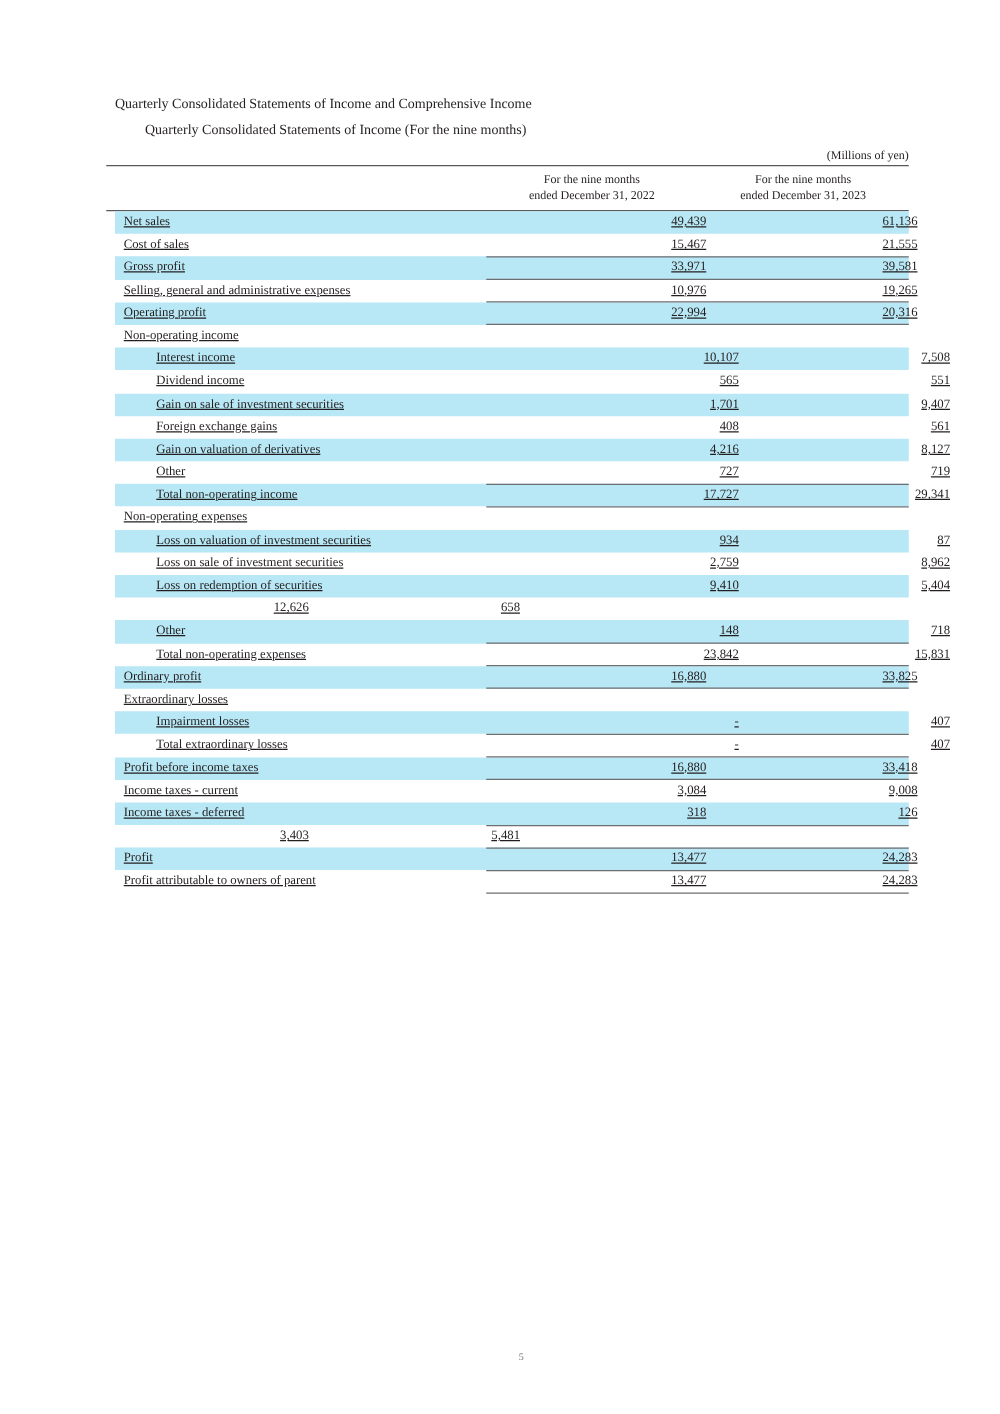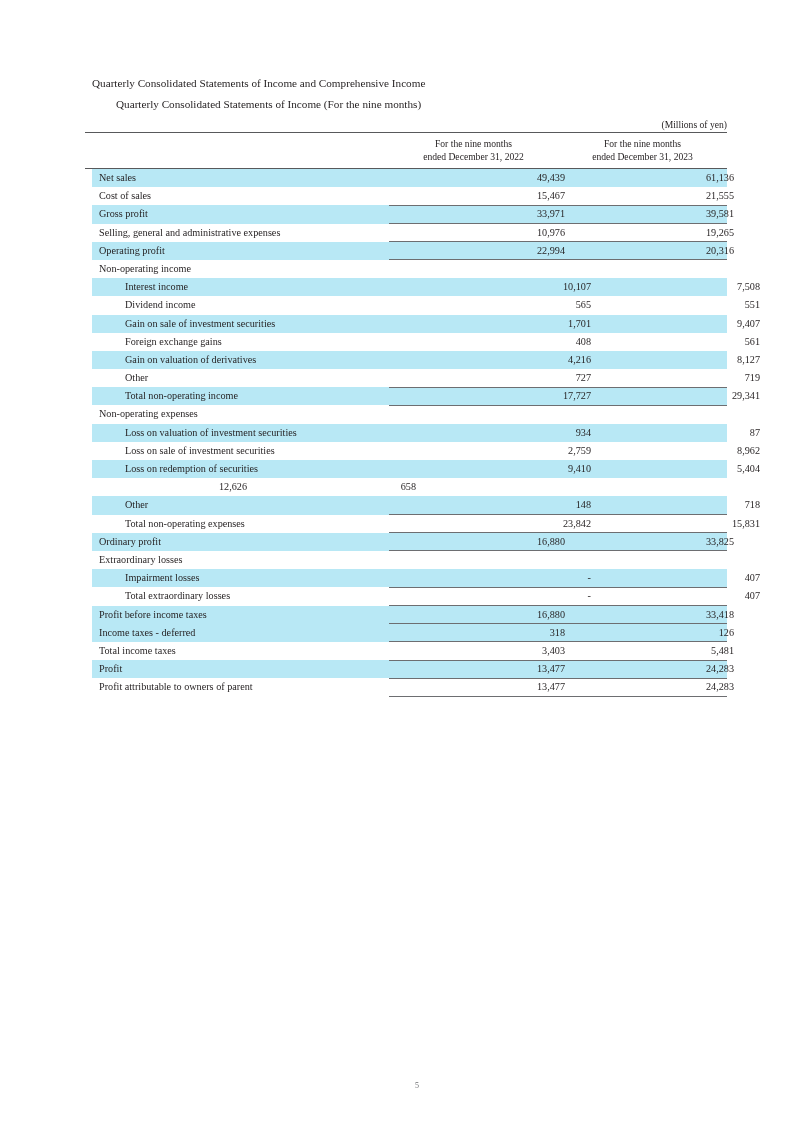--- a/index.html
+++ b/index.html
@@ -88,20 +88,21 @@
     width: 169px;
     text-align: center;
     font-size: 9.6px;
     line-height: 12.4px;
   }
 
   
   .tbody {
     width: 642px;
     position: relative;
+    text-decoration: underline;
   }
   .row {
     position: relative;
     display: flex;
     align-items: center;
     height: 18.2px;
     width: 642px;
   }
   .row .band {
     position: absolute;
@@ -342,30 +343,34 @@
           <div class="cell-num">-</div>
           <div class="cell-num">407</div>
         </div>
         <div class="row">
           <div class="band"></div>
           <div class="botrule"></div>
           <div class="cell-label ind-0">Profit before income taxes</div>
           <div class="cell-num">16,880</div>
           <div class="cell-num">33,418</div>
         </div>
+        <div class="row plain">
+          <div class="cell-label ind-0">Income taxes - current</div>
+          <div class="cell-num">3,084</div>
+          <div class="cell-num">9,008</div>
+        </div>
         <div class="row">
           <div class="band"></div>
           <div class="botrule"></div>
           <div class="cell-label ind-0">Income taxes - deferred</div>
           <div class="cell-num">318</div>
           <div class="cell-num">126</div>
         </div>
         <div class="row plain">
           <div class="botrule"></div>
-          <div class="cell-label ind-0">Total income taxes</div>
           <div class="cell-num">3,403</div>
           <div class="cell-num">5,481</div>
         </div>
         <div class="row">
           <div class="band"></div>
           <div class="botrule"></div>
           <div class="cell-label ind-0">Profit</div>
           <div class="cell-num">13,477</div>
           <div class="cell-num">24,283</div>
         </div>

